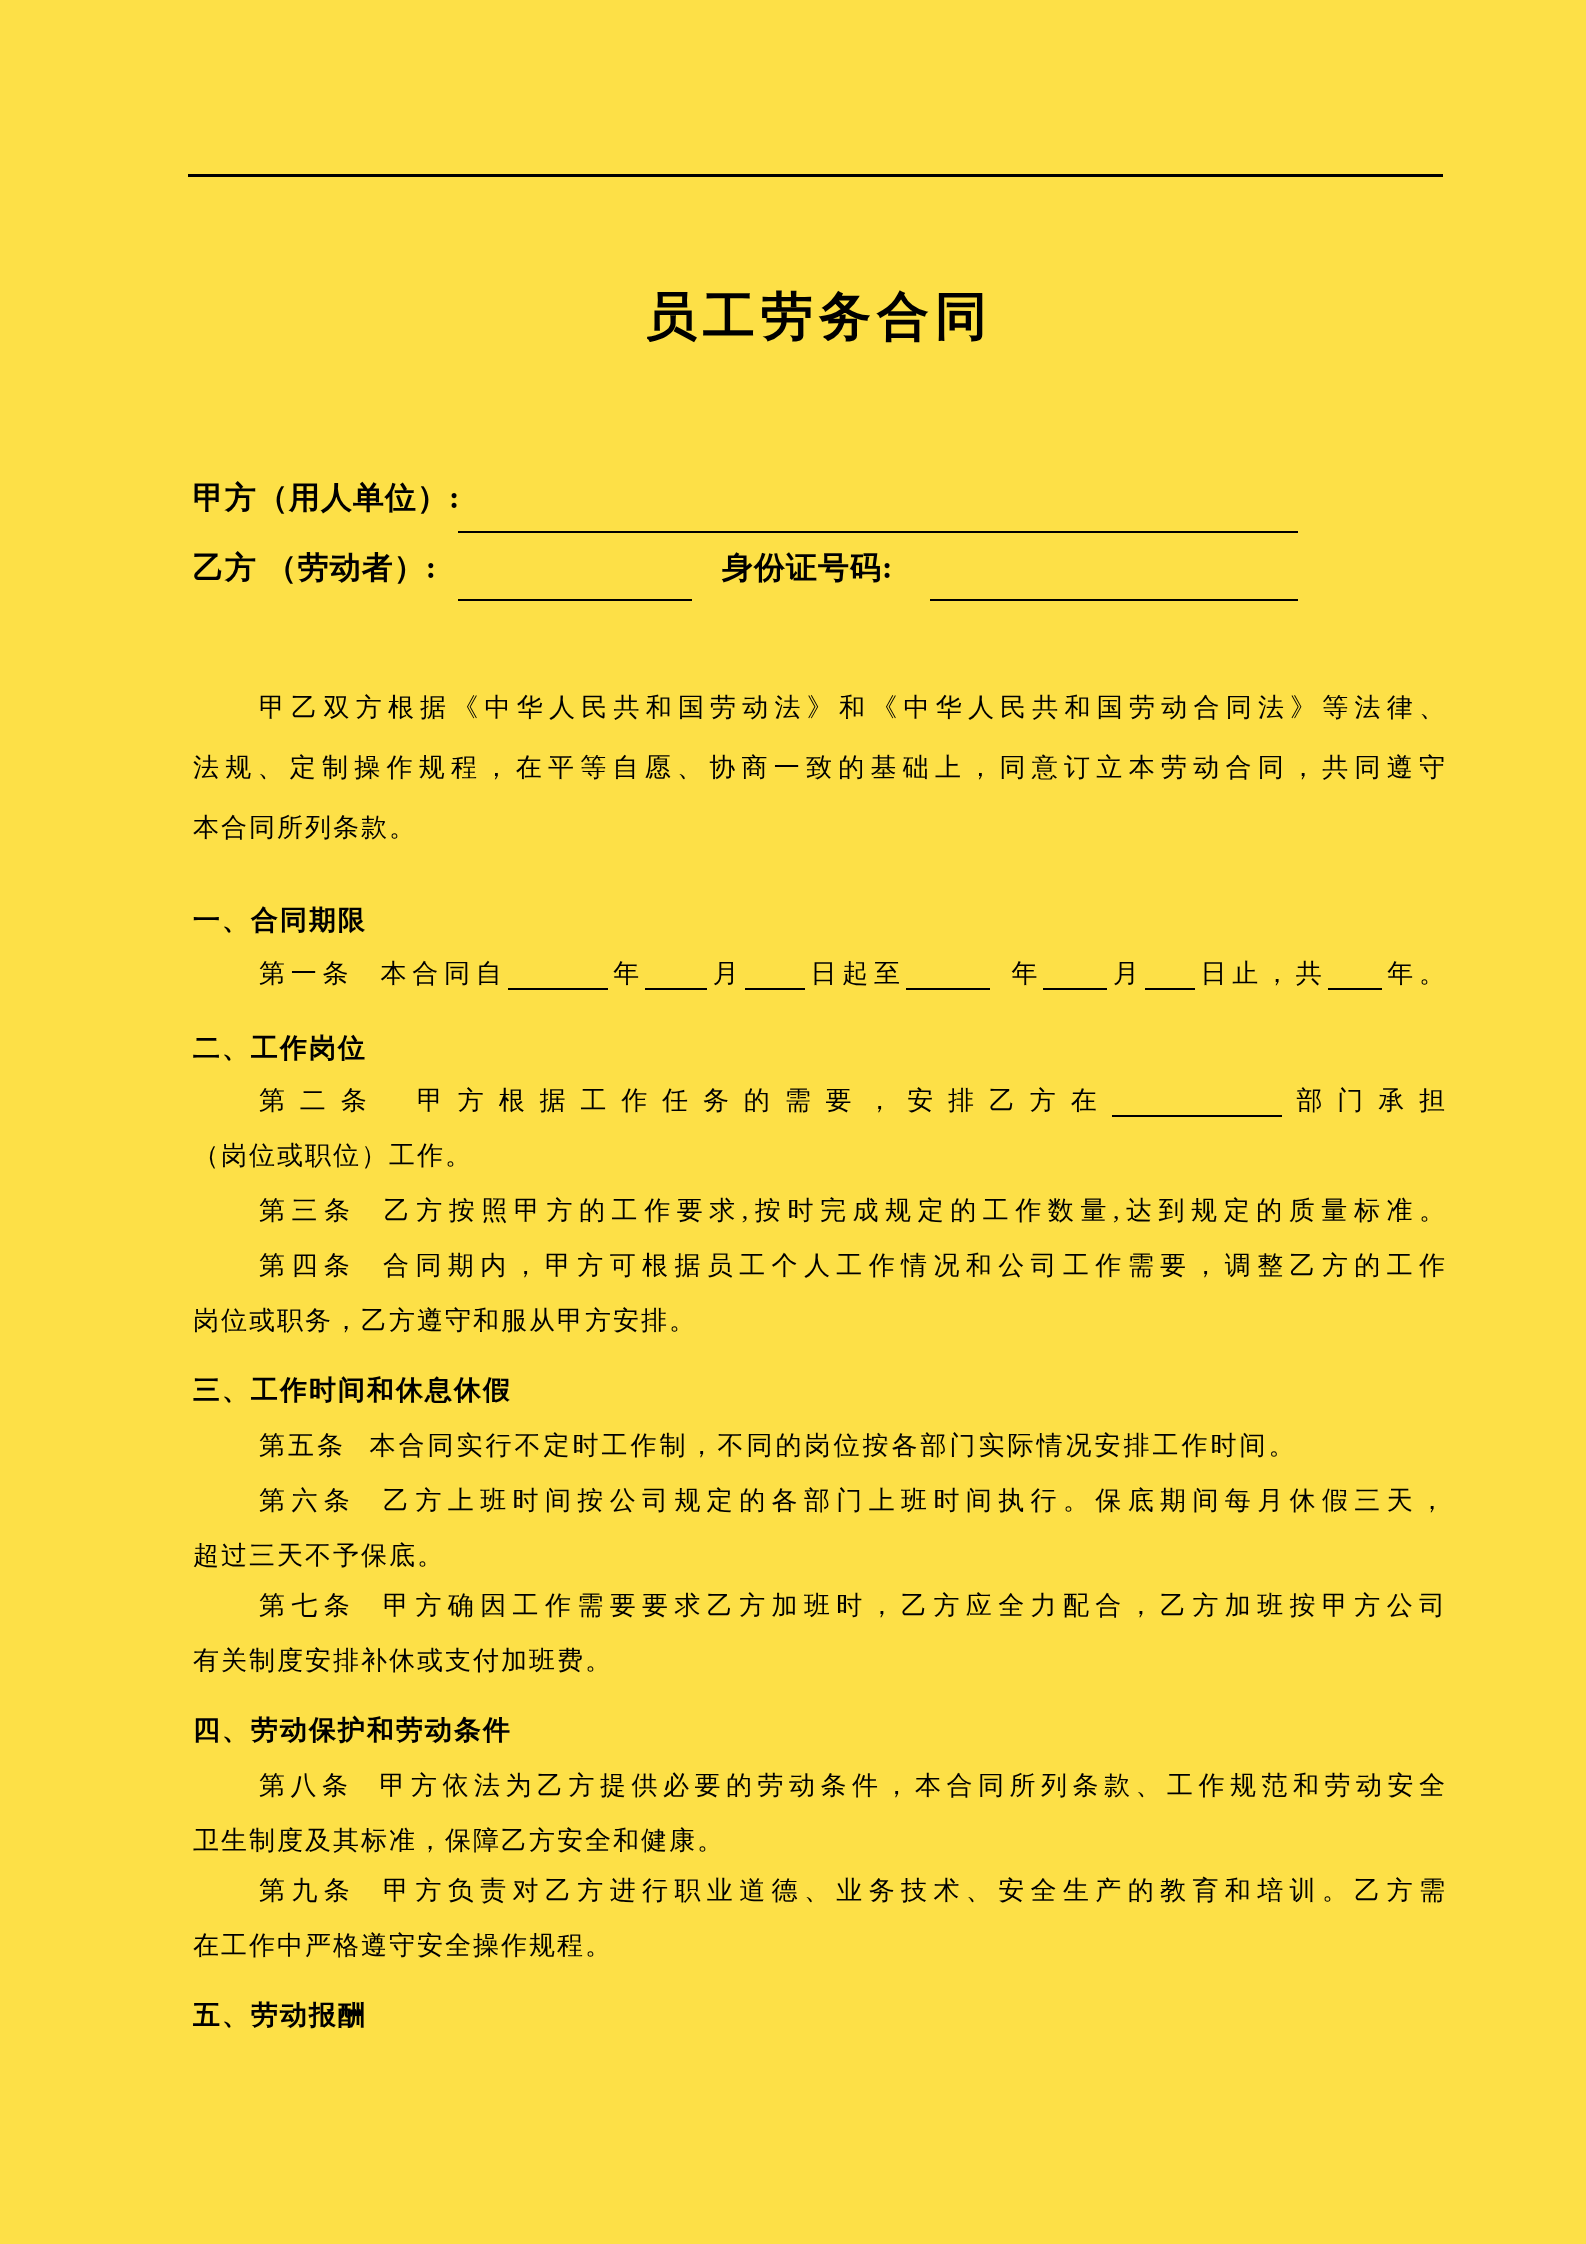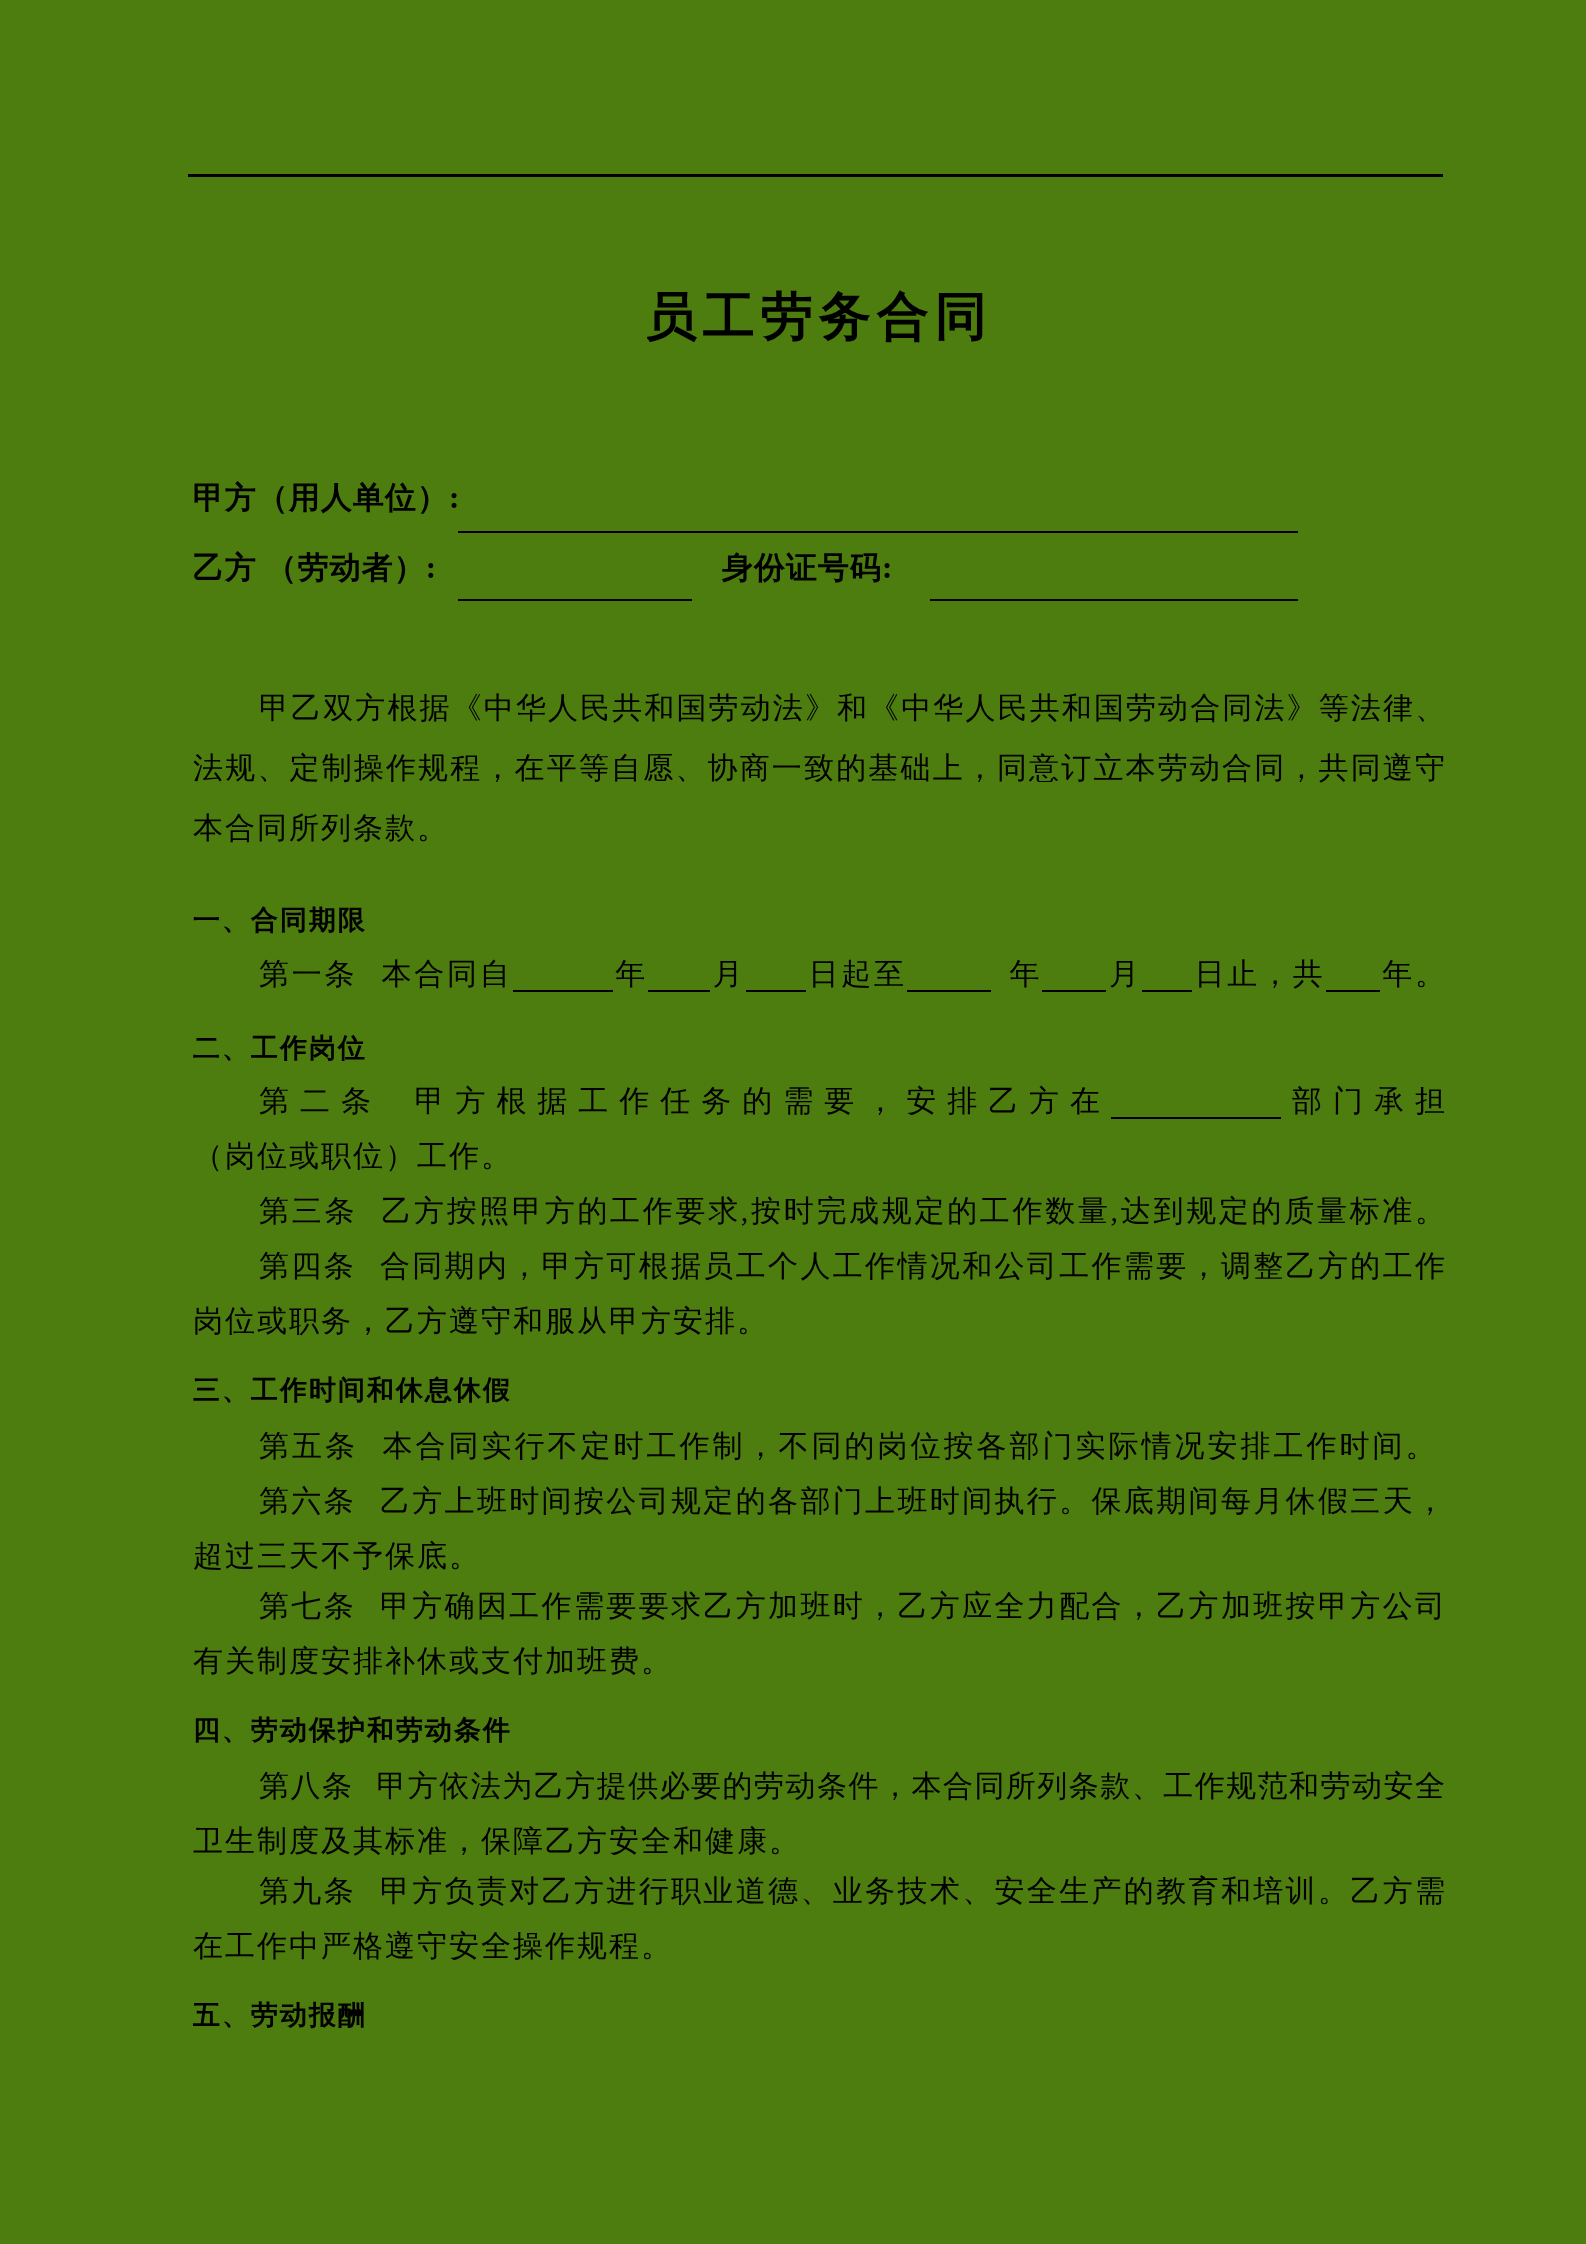--- a/index.html
+++ b/index.html
@@ -1,35 +1,35 @@
 <!DOCTYPE html>
 <html><head>
 <meta charset="utf-8">
 <style>
   html,body{margin:0;padding:0;background:#ffffff;}
-  .page{position:relative;width:1586px;height:2244px;background:#4d7c0f;overflow:hidden;
+  .page{position:relative;width:1586px;height:2244px;background:#fde047;overflow:hidden;
         font-family:"Liberation Serif",serif;color:#000;}
   .abs{position:absolute;}
   
   .rule{left:188px;top:174px;width:1255px;height:3px;background:#000;}
   
   .title{left:193px;top:286px;width:1252px;text-align:center;
          font-family:"Liberation Sans",sans-serif;font-weight:bold;
          font-size:52px;letter-spacing:6px;line-height:60px;}
   
   .plabel{font-size:31px;font-weight:bold;letter-spacing:1px;line-height:40px;}
   .pa{left:193px;top:478px;}
   .pb{left:193px;top:548px;}
   .idl{left:722px;top:548px;}
   .ul{height:2px;background:#000;}
   .ul-a {left:458px;top:531px;width:840px;}
   .ul-b1{left:458px;top:599px;width:234px;}
   .ul-b2{left:930px;top:599px;width:368px;}
   
-  .blk{left:193px;width:1252px;font-size:30px;}
+  .blk{left:193px;width:1252px;font-size:26px;}
   .ln{line-height:55px;height:55px;letter-spacing:2px;}
   .pre .ln{line-height:60px;height:60px;}
   .just{text-align:justify;text-align-last:justify;letter-spacing:0;}
   .ind{text-indent:66px;}
   .clause{word-spacing:14px;}
   .sp3{letter-spacing:3px;}
   .head{font-size:27px;font-weight:bold;letter-spacing:2px;line-height:55px;height:55px;}
   
   .blank{display:inline-block;border-bottom:2px solid #000;vertical-align:-8px;}
   .b1{width:100px;} .b2{width:62px;} .b3{width:60px;}

